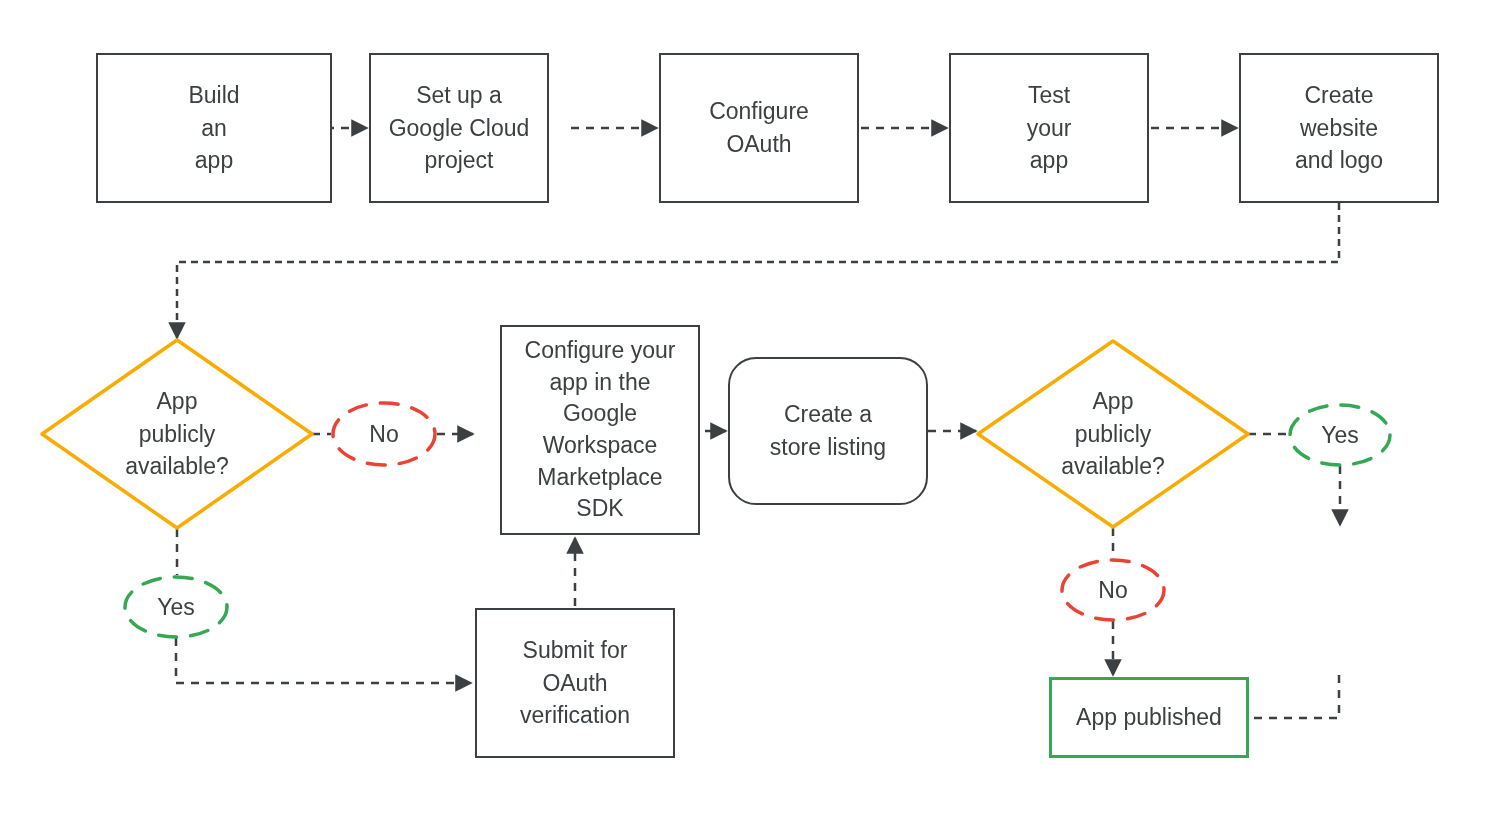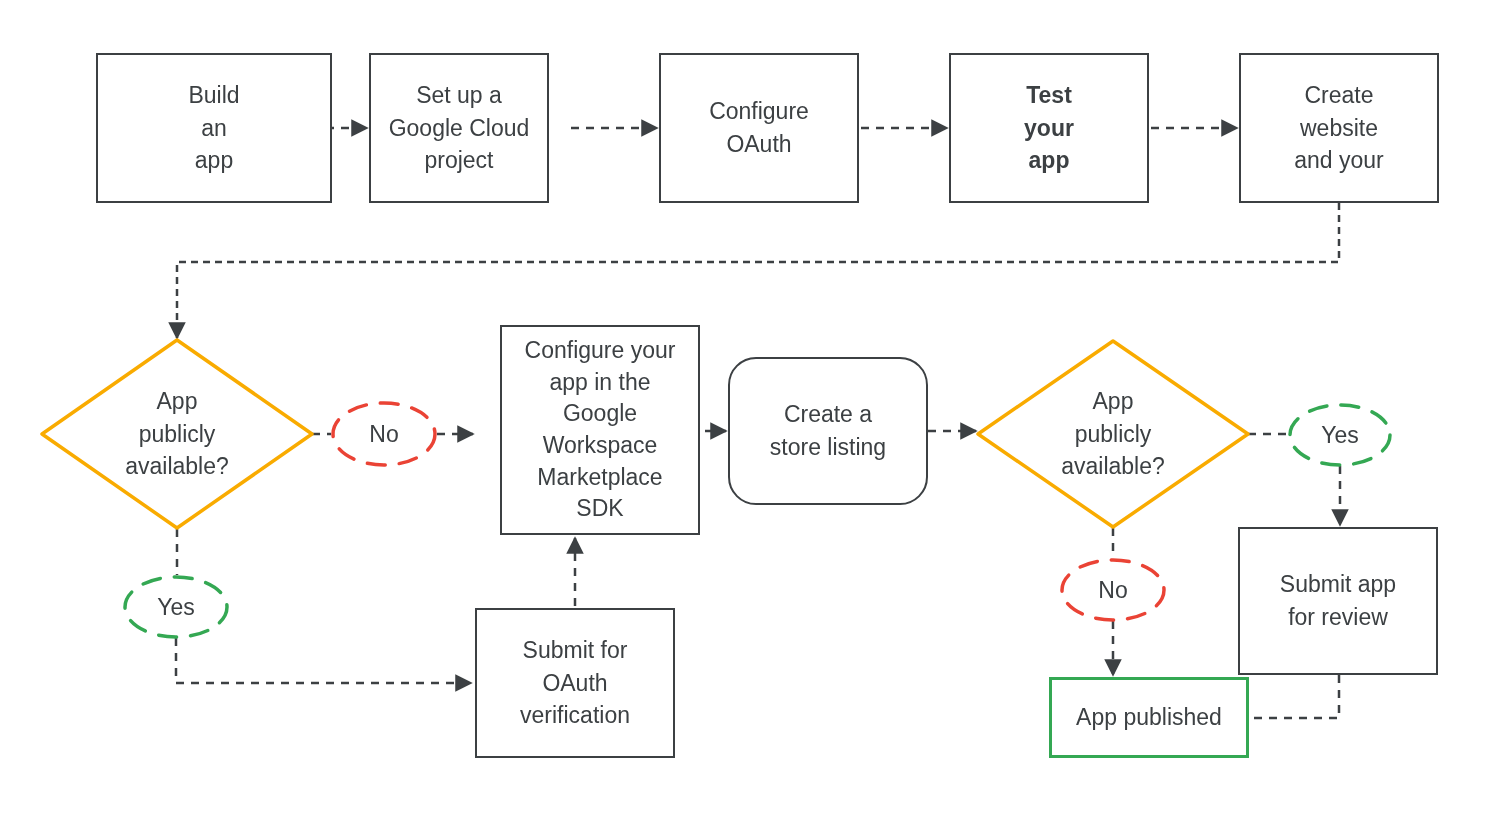--- a/index.html
+++ b/index.html
@@ -68,26 +68,26 @@
   </svg>
 
   <div class="node box" style="left:96px; top:53px; width:236px; height:150px;">Build
 an
 app</div>
   <div class="node box" style="left:369px; top:53px; width:180px; height:150px;">Set up a
 Google Cloud
 project</div>
   <div class="node box" style="left:659px; top:53px; width:200px; height:150px;">Configure
 OAuth</div>
-  <div class="node box" style="left:949px; top:53px; width:200px; height:150px;font-weight:bold;">Test
+  <div class="node box" style="left:949px; top:53px; width:200px; height:150px;">Test
 your
 app</div>
   <div class="node box" style="left:1239px; top:53px; width:200px; height:150px;">Create
 website
-and your</div>
+and logo</div>
 
   <div class="node shape-label" style="left:77px; top:374px; width:200px; height:120px;">App
 publicly
 available?</div>
   <div class="node shape-label" style="left:1013px; top:374px; width:200px; height:120px;">App
 publicly
 available?</div>
 
   <div class="node shape-label" style="left:334px; top:404px; width:100px; height:60px;">No</div>
   <div class="node shape-label" style="left:126px; top:577px; width:100px; height:60px;">Yes</div>
@@ -95,21 +95,19 @@
   <div class="node shape-label" style="left:1063px; top:560px; width:100px; height:60px;">No</div>
 
   <div class="node box sdk-text" style="left:500px; top:325px; width:200px; height:210px;">Configure your
 app in the
 Google
 Workspace
 Marketplace
 SDK</div>
   <div class="node box" style="left:728px; top:357px; width:200px; height:148px;border-radius:28px;">Create a
 store listing</div>
-  <div class="node box" style="left:1238px; top:527px; width:200px; height:148px;">Submit app
-for review</div>
   <div class="node box" style="left:475px; top:608px; width:200px; height:150px;">Submit for
 OAuth
 verification</div>
 
   <div class="node box-terminator" style="left:1013px; top:677px; width:200px; height:81px;">App published</div>
 
 </div>
 
 </body></html>

